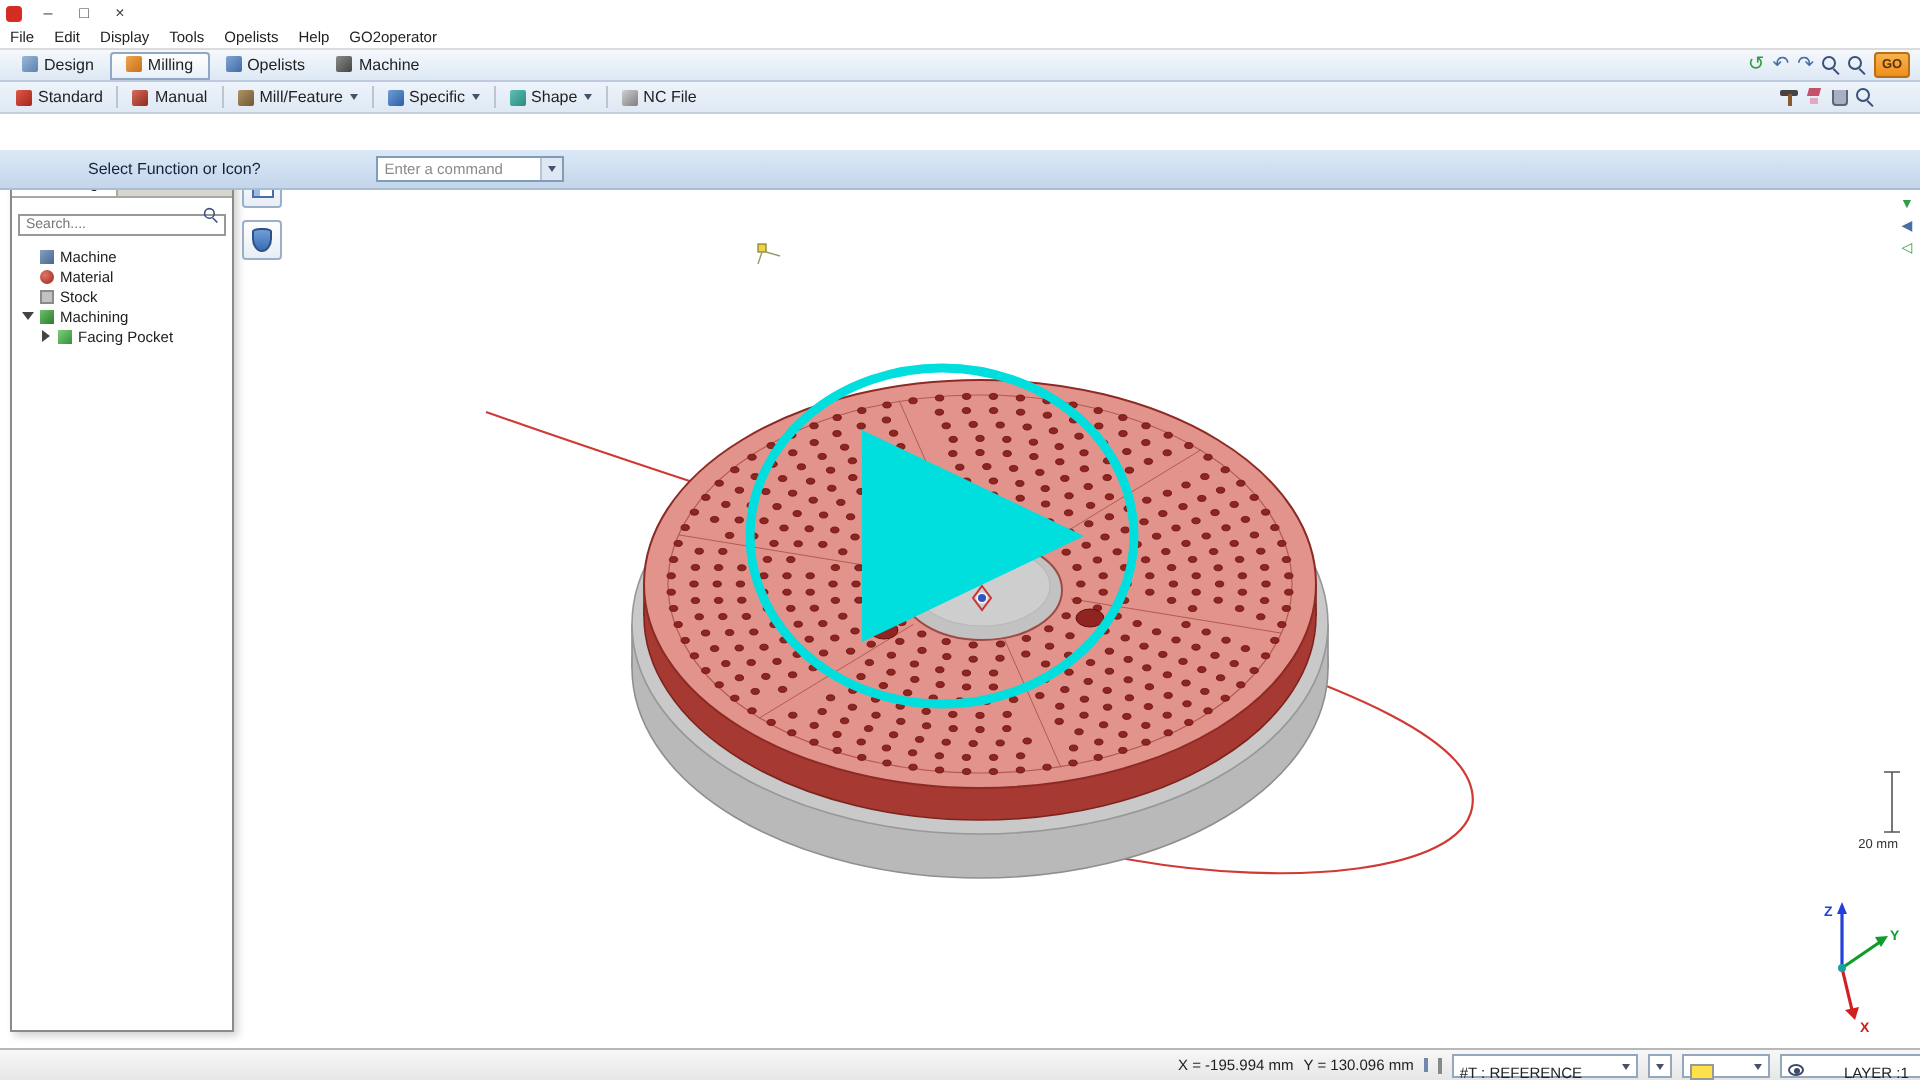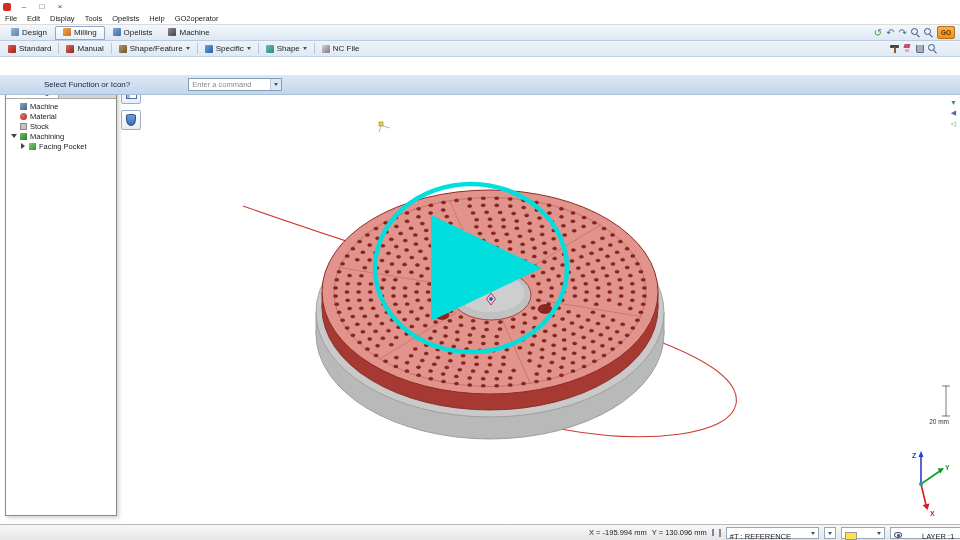--- a/index.html
+++ b/index.html
@@ -705,21 +705,21 @@
     <span>Standard</span>
   </div>
   <div class="sep"></div>
   <div class="tbtn">
     <span class="ico i-manual"></span>
     <span>Manual</span>
   </div>
   <div class="sep"></div>
   <div class="tbtn">
     <span class="ico i-hole"></span>
-    <span>Shape/Feature</span>
+    <span>Mill/Feature</span>
     <span class="tri-down"></span>
   </div>
   <div class="sep"></div>
   <div class="tbtn">
     <span class="ico i-specific"></span>
     <span>Specific</span>
     <span class="tri-down"></span>
   </div>
   <div class="sep"></div>
   <div class="tbtn">
@@ -746,20 +746,24 @@
     <span>Enter a command</span>
     <span class="dd">
         <span class="tri-down"></span>
       </span>
   </div>
 </div>
 
 <div class="sidebar">
   <div class="sb-tabs">
     <div class="sb-tab">Machining</div>
+  </div>
+  <div class="sb-search">
+    <input type="text" placeholder="Search...." style="">
+    <span class="mag"></span>
   </div>
   <div class="sb-tree">
     <div class="trow">
       <span class="exp"></span>
       <span class="ti t-machine"></span>
       <span>Machine</span>
     </div>
     <div class="trow">
       <span class="exp"></span>
       <span class="ti t-material"></span>

